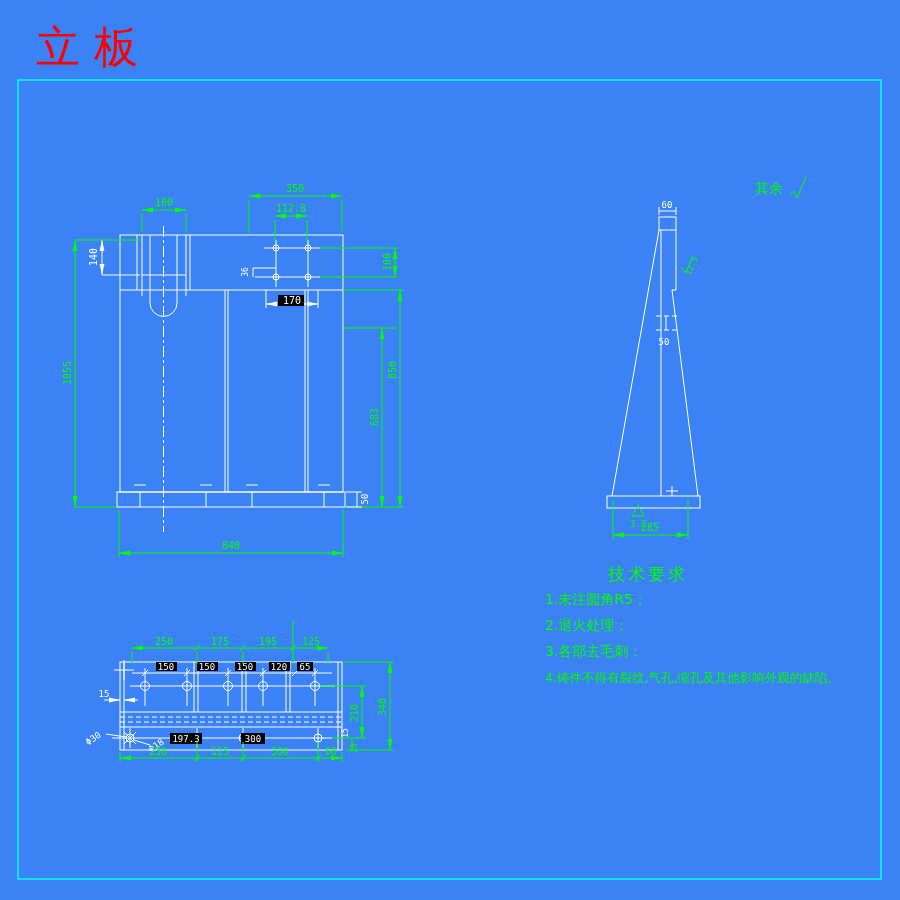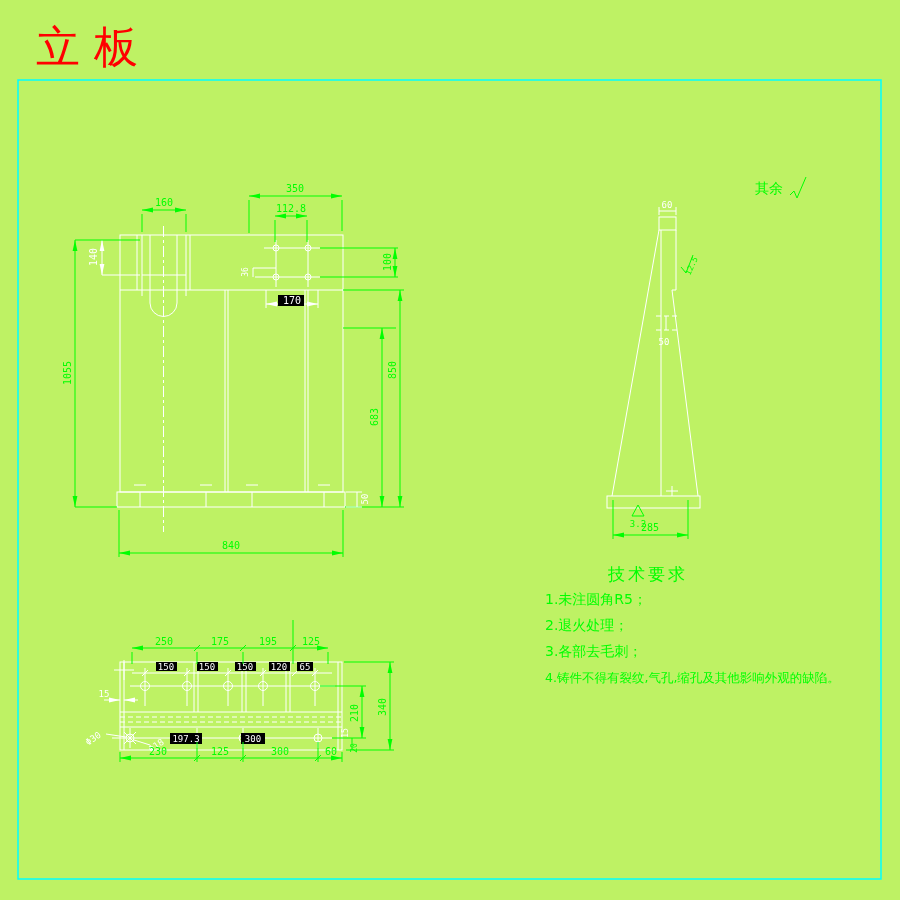--- a/index.html
+++ b/index.html
@@ -1,16 +1,16 @@
 <!DOCTYPE html>
 <html><head>
 <meta charset="utf-8">
 <style>
   html,body{margin:0;padding:0;background:#000;}
-  #stage{position:relative;width:900px;height:900px;background:#bef264;overflow:hidden;
+  #stage{position:relative;width:900px;height:900px;background:#3b82f6;overflow:hidden;
          font-family:"DejaVu Sans", sans-serif;}
   svg text{font-family:"DejaVu Sans Mono", monospace;}
   .w{stroke:#fff;stroke-width:1;fill:none;}
   .g{stroke:#00ff00;stroke-width:1;fill:none;}
   .cl{stroke-dasharray:11 3 3 3;}
   .dsh{stroke-dasharray:5 3;}
   .wt{fill:#fff;font-size:10px;}
   .gt{fill:#00ff00;font-size:10px;}
   .s8{font-size:8px;} .s9{font-size:9px;}
   .cn{fill:#00ff00;font-size:14px;font-family:"DejaVu Sans",sans-serif;}

